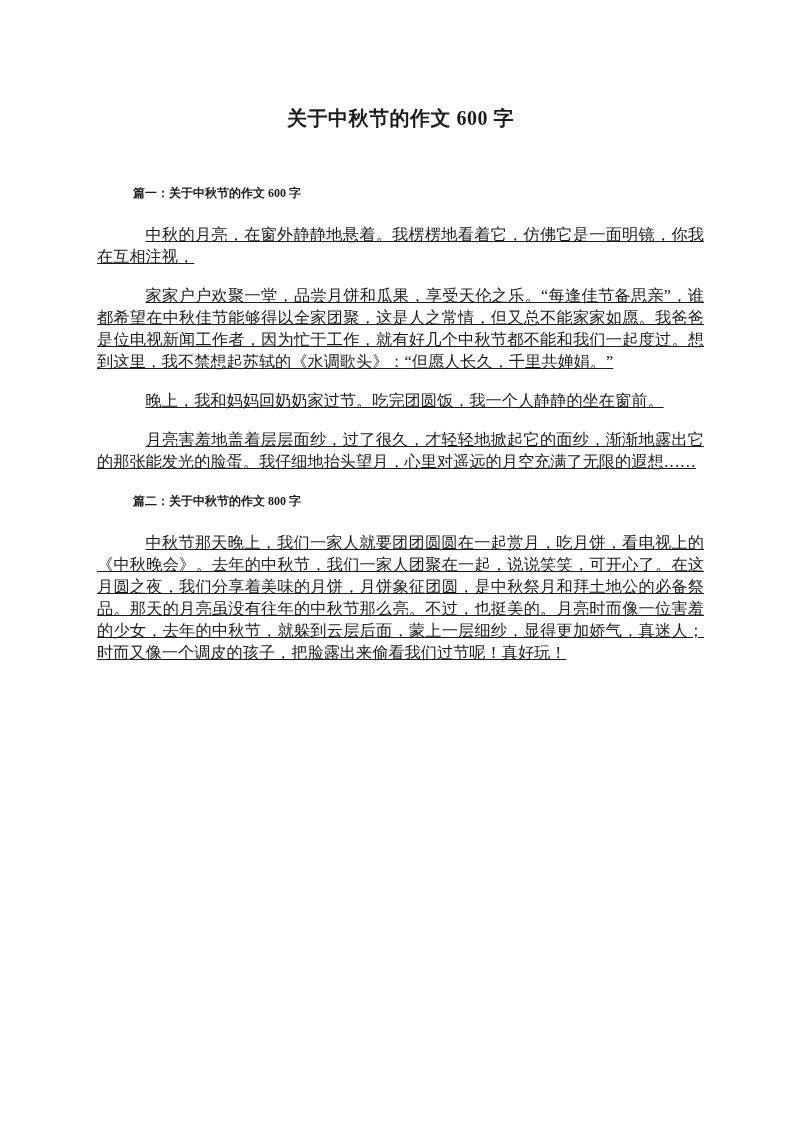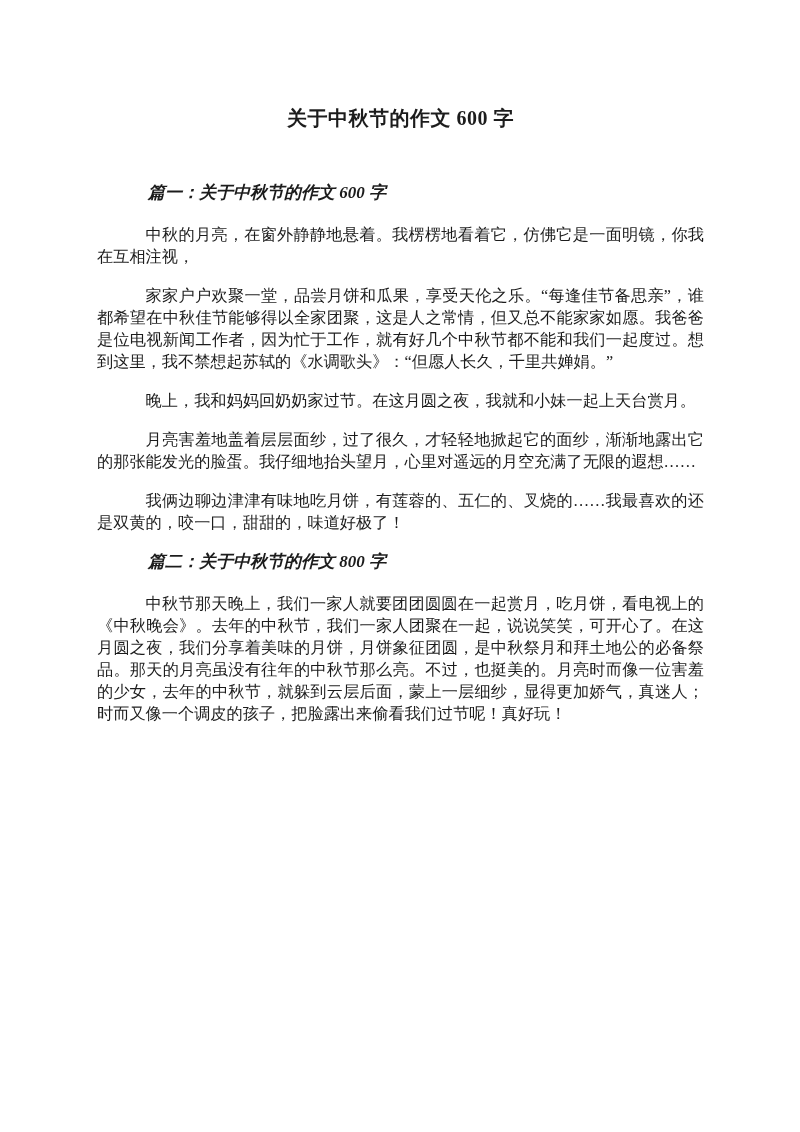--- a/index.html
+++ b/index.html
@@ -23,54 +23,53 @@
   }
   .doc-title {
     font-size: 20px;
     font-weight: bold;
     text-align: center;
     line-height: 24px;
     margin: 0 0 52px 0;
     letter-spacing: 0.5px;
   }
   .section-heading {
-    font-size: 17px;
+    font-size: 12px;
     font-weight: bold;
     line-height: 22px;
     text-indent: 3em;
     margin: 0 0 20px 0;
-    font-style: italic;
   }
   .para {
     font-size: 16.2px;
     line-height: 22px;
     margin: 0 0 17px 0;
     text-indent: 3em;
     text-align: justify;
     text-justify: inter-ideograph;
     word-break: break-all;
+    text-decoration: underline;
   }
   .section {
     margin: 0;
   }
 </style>
 </head>
 <body>
 
 <div class="page">
 
   <h1 class="doc-title">关于中秋节的作文 600 字</h1>
 
   <section class="section">
     <h2 class="section-heading">篇一：关于中秋节的作文 600 字</h2>
     <p class="para">中秋的月亮，在窗外静静地悬着。我楞楞地看着它，仿佛它是一面明镜，你我在互相注视，</p>
     <p class="para">家家户户欢聚一堂，品尝月饼和瓜果，享受天伦之乐。“每逢佳节备思亲”，谁都希望在中秋佳节能够得以全家团聚，这是人之常情，但又总不能家家如愿。我爸爸是位电视新闻工作者，因为忙于工作，就有好几个中秋节都不能和我们一起度过。想到这里，我不禁想起苏轼的《水调歌头》：“但愿人长久，千里共婵娟。”</p>
-    <p class="para">晚上，我和妈妈回奶奶家过节。在这月圆之夜，我就和小妹一起上天台赏月。</p>
+    <p class="para">晚上，我和妈妈回奶奶家过节。吃完团圆饭，我一个人静静的坐在窗前。</p>
     <p class="para">月亮害羞地盖着层层面纱，过了很久，才轻轻地掀起它的面纱，渐渐地露出它的那张能发光的脸蛋。我仔细地抬头望月，心里对遥远的月空充满了无限的遐想……</p>
-    <p class="para">我俩边聊边津津有味地吃月饼，有莲蓉的、五仁的、叉烧的……我最喜欢的还是双黄的，咬一口，甜甜的，味道好极了！</p>
   </section>
 
   <section class="section">
     <h2 class="section-heading">篇二：关于中秋节的作文 800 字</h2>
     <p class="para">中秋节那天晚上，我们一家人就要团团圆圆在一起赏月，吃月饼，看电视上的《中秋晚会》。去年的中秋节，我们一家人团聚在一起，说说笑笑，可开心了。在这月圆之夜，我们分享着美味的月饼，月饼象征团圆，是中秋祭月和拜土地公的必备祭品。那天的月亮虽没有往年的中秋节那么亮。不过，也挺美的。月亮时而像一位害羞的少女，去年的中秋节，就躲到云层后面，蒙上一层细纱，显得更加娇气，真迷人；时而又像一个调皮的孩子，把脸露出来偷看我们过节呢！真好玩！</p>
   </section>
 
 </div>
 
 </body></html>

